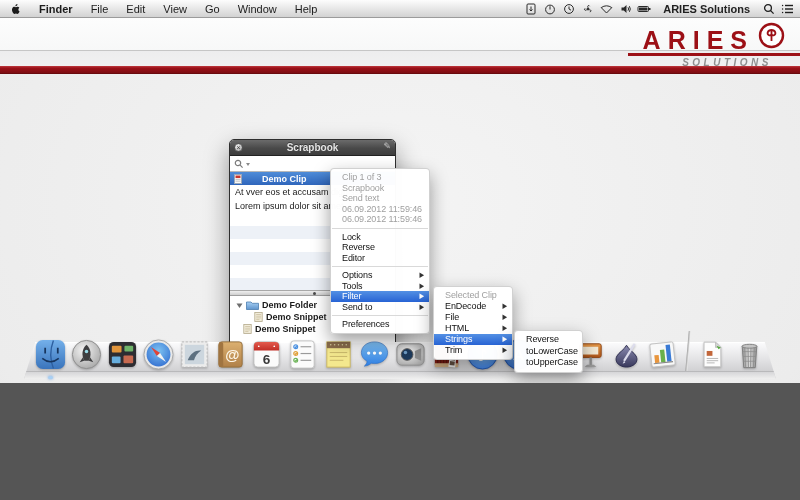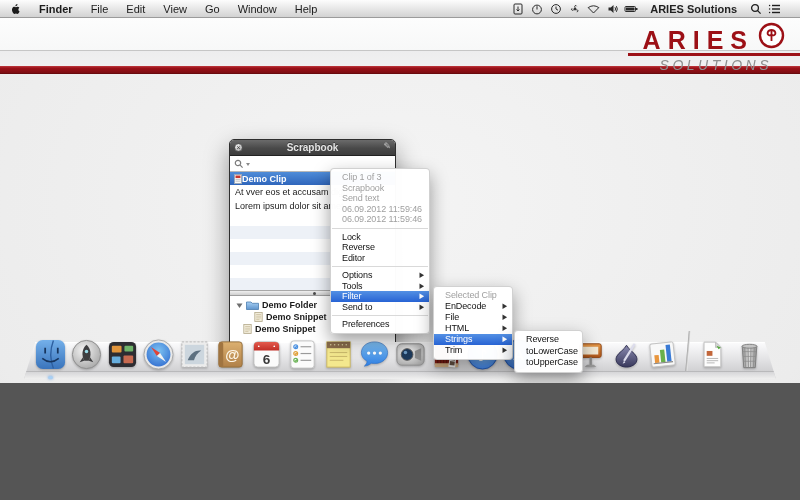--- a/index.html
+++ b/index.html
@@ -6,58 +6,58 @@
   #screen{position:relative;width:800px;height:383px;overflow:hidden;
     font-family:"Liberation Sans",sans-serif;background:#f0f0f0;
     -webkit-font-smoothing:antialiased;}
   
   #menubar{position:absolute;left:0;top:0;width:800px;height:17px;z-index:100;
     background:linear-gradient(#fdfdfd,#d2d2d2);border-bottom:1px solid #9b9b9b;
     display:flex;align-items:center;font-size:11px;color:#1c1c1c;}
   .mb-left{display:flex;align-items:center;height:100%;}
   .mb-item{padding:0 9px;height:100%;display:flex;align-items:center;}
   .mb-item.app{font-weight:bold;}
-  .mb-right{margin-left:auto;display:flex;align-items:center;height:100%;gap:2px;padding-right:17px;}
+  .mb-right{margin-left:auto;display:flex;align-items:center;height:100%;gap:2px;padding-right:4px;}
   .st-ic{width:17px;height:100%;display:flex;align-items:center;justify-content:center;}
   .st-ic svg{display:block;}
   .mb-status-text{font-size:11px;font-weight:bold;color:#222;padding:0 8px;}
   
   .wp-top{position:absolute;left:0;top:17px;width:800px;height:33px;background:linear-gradient(#fdfdfd,#f7f8f8);}
   .wp-hair{position:absolute;left:0;top:50px;width:800px;height:1px;background:#c6c6c6;}
   .wp-band{position:absolute;left:0;top:51px;width:800px;height:15px;background:linear-gradient(#ededee,#f1f1f1);}
   .wp-red{position:absolute;left:0;top:66px;width:800px;height:7px;
     background:linear-gradient(#c03a40,#9c1118 30%,#7c0d12);border-bottom:1px solid #6a0a0e;}
   .wp-body{position:absolute;left:0;top:74px;width:800px;height:426px;
     background:radial-gradient(ellipse at 50% 30%,#f4f4f4,#ececec 80%,#e6e6e6);}
   
   #logo{position:absolute;top:22px;right:0;width:200px;height:46px;z-index:5;}
   .logo-title{position:absolute;right:46px;top:4px;font-size:25px;font-weight:bold;
     letter-spacing:7px;color:#9c1016;}
   .logo-ram{position:absolute;right:15px;top:0px;}
   .logo-underline{position:absolute;right:0;top:31px;width:172px;height:3px;background:#9c1016;}
-  .logo-sub{position:absolute;right:28px;top:35px;font-size:14px;font-style:italic;
-    font-weight:normal;letter-spacing:3.5px;color:#8f8f8f;}
+  .logo-sub{position:absolute;right:28px;top:35px;font-size:10px;font-style:italic;
+    font-weight:bold;letter-spacing:3.5px;color:#8f8f8f;}
   
   #win{position:absolute;left:229px;top:139px;width:167px;height:219px;z-index:10;
     border-radius:5px;box-shadow:0 10px 24px rgba(0,0,0,.4);background:#fff;
     border:1px solid #2e2e2e;box-sizing:border-box;}
   .titlebar{position:relative;height:15px;background:linear-gradient(#6b6b6b,#494949 55%,#3d3d3d);
     border-radius:4px 4px 0 0;border-bottom:1px solid #222;
     display:flex;align-items:center;justify-content:center;}
   .titlebar .title{font-size:10px;font-weight:bold;color:#e4e4e4;text-shadow:0 -1px 0 rgba(0,0,0,.4);}
   .closebtn{position:absolute;left:4px;top:3px;width:9px;height:9px;border-radius:50%;
     background:radial-gradient(circle at 35% 30%,#f2f2f2,#9a9a9a);border:1px solid #555;
     box-sizing:border-box;display:flex;align-items:center;justify-content:center;
     font-size:7px;line-height:7px;color:#3a3a3a;}
   .tb-edit{position:absolute;right:4px;top:1px;font-size:9px;color:#c9c9c9;}
   .searchrow{height:15px;background:#fff;border-bottom:1px solid #b8b8b8;
     display:flex;align-items:center;padding-left:4px;gap:1px;}
   .listarea{height:118px;background:#fff;overflow:hidden;}
   .row-sel{height:13px;background:linear-gradient(#4f8cd8,#2f66bc);display:flex;align-items:center;
-    gap:0;padding-left:4px;color:#fff;font-size:9px;font-weight:bold;}
+    gap:20px;padding-left:4px;color:#fff;font-size:9px;font-weight:bold;}
   .row-txt{height:14px;display:flex;align-items:center;padding-left:5px;font-size:9px;color:#1a1a1a;
     white-space:nowrap;overflow:hidden;background:#fff;}
   .stripes{height:77px;background:repeating-linear-gradient(to bottom,#ffffff 0 13px,#edf1f7 13px 26px);}
   .splitter{position:relative;height:6px;background:linear-gradient(#efefef,#cfcfcf);
     border-top:1px solid #a8a8a8;border-bottom:1px solid #9e9e9e;box-sizing:border-box;}
   .splitter .dot{position:absolute;left:50%;top:1px;width:3px;height:3px;border-radius:50%;background:#4a4a4a;}
   .tree{height:51px;background:#fff;padding-top:3px;box-sizing:border-box;}
   .trow{height:12px;display:flex;align-items:center;gap:3px;font-size:9px;color:#1a1a1a;}
   .trow .lbl{font-weight:bold;}
   .bottombar{position:relative;height:13px;background:linear-gradient(#4e4e4e,#2d2d2d);

